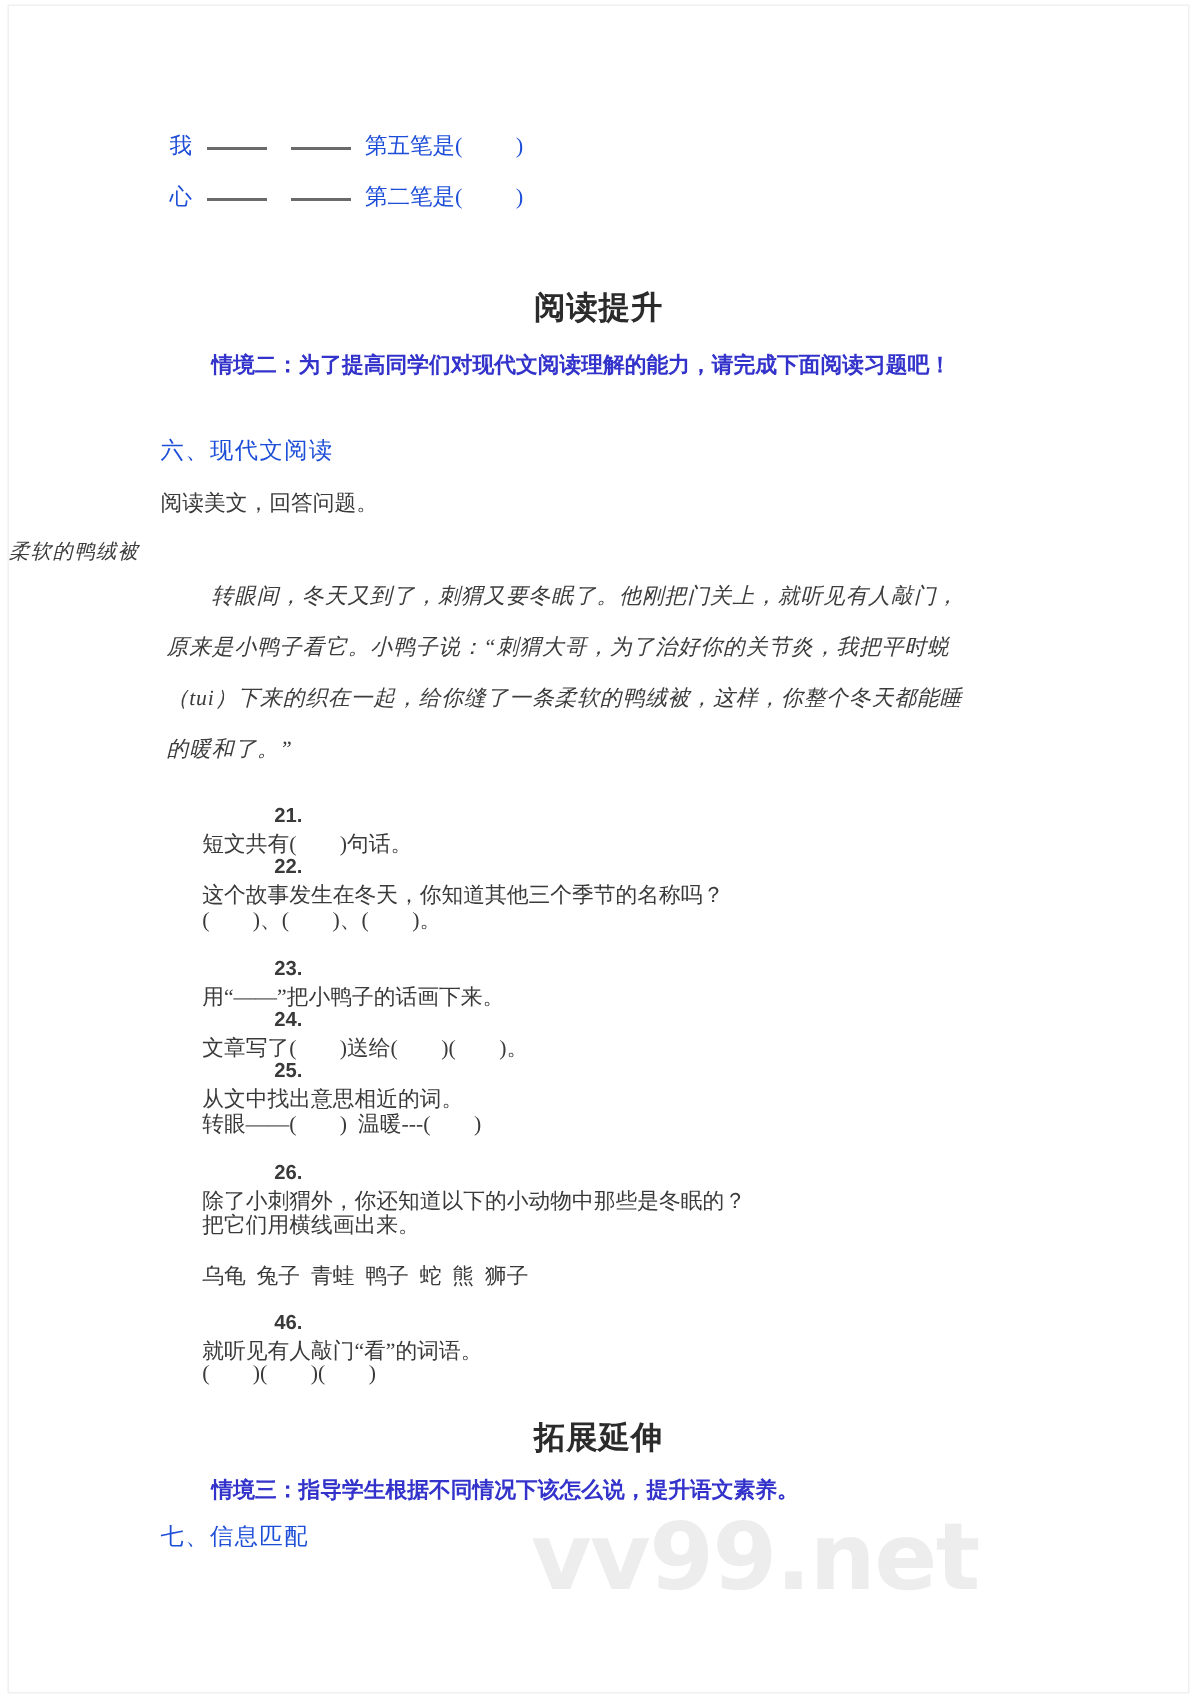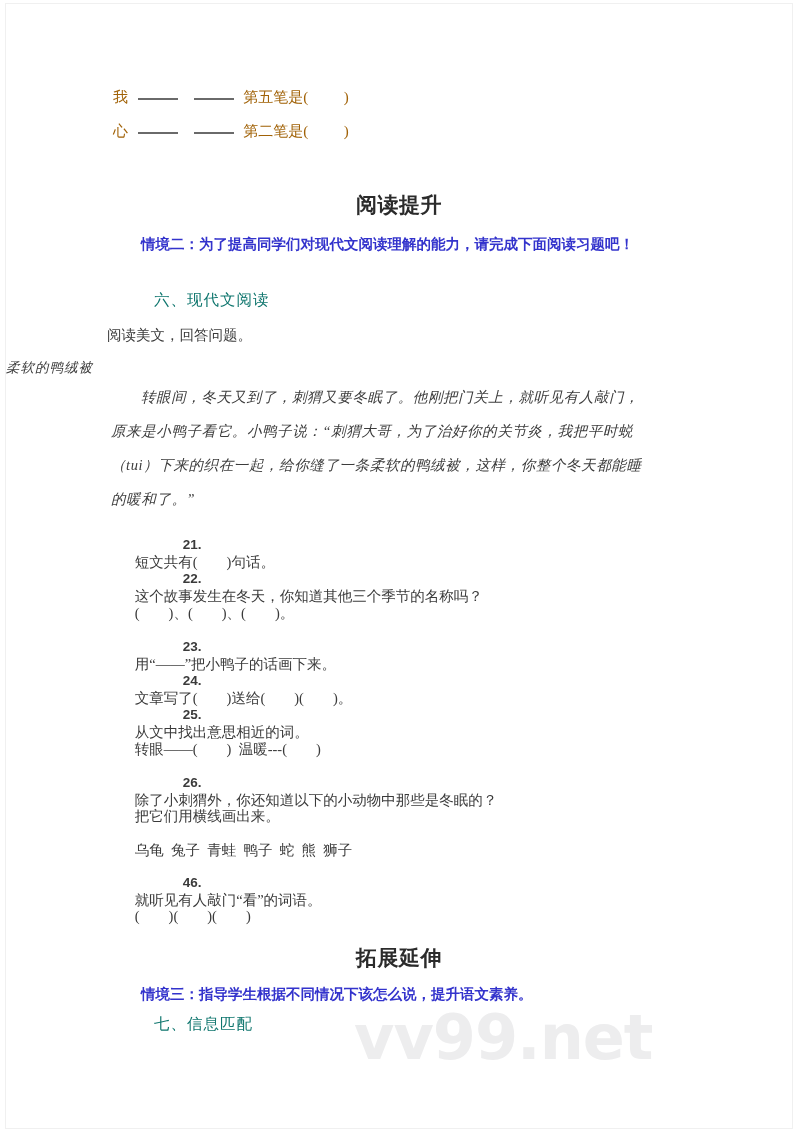--- a/index.html
+++ b/index.html
@@ -75,23 +75,22 @@
     font-family: "Liberation Sans", "DejaVu Sans", sans-serif;
     font-weight: bold;
     font-size: 14.5px;
     line-height: 31px;
   }
 
   .roman-head {
     position: absolute;
     font-family: Liberation Sans, sans-serif;
     font-size: 15.5px;
-    color: #0f766e;
+    color: #1d4ed8;
     letter-spacing: 1px;
-    margin-left: 47px;
   }
 
   .q {
     position: absolute;
     font-family: "Liberation Serif", "DejaVu Serif", serif;
     font-size: 14.5px;
     color: #3a3a3a;
     white-space: pre;
   }
   .qnum {
@@ -118,21 +117,21 @@
     font-style: italic;
     font-size: 13.5px;
     color: #3c3c3c;
     letter-spacing: 1px;
   }
 
   .stroke-line {
     position: absolute;
     font-family: "Liberation Serif", "DejaVu Serif", serif;
     font-size: 15px;
-    color: #a16207;
+    color: #1d4ed8;
     white-space: nowrap;
   }
 </style>
 </head>
 <body>
 
 <div id="page">
 
   <div id="watermark">vv99.net</div>
 

